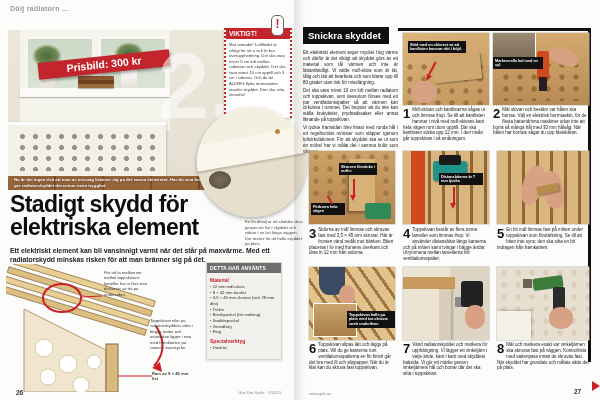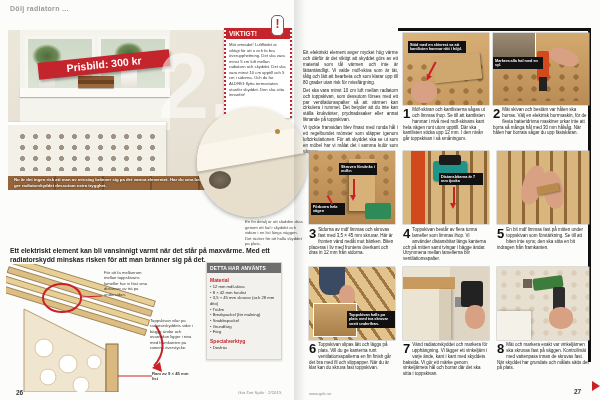--- a/index.html
+++ b/index.html
@@ -103,20 +103,24 @@
   </div>
   <div class="abs excl">!</div>
 
   <div class="abs circle-inset">
     <div class="circle-top"></div>
     <div class="circle-hole"></div>
     <div class="circle-screw"></div>
   </div>
   <div class="abs circle-cap">En fin detalj är att sladden dras genom ett hål i skyddet och vidare i en list längs väggen. Det räcker för att hålla skyddet på plats.</div>
 
+  <div class="abs headline">
+    <div>Stadigt skydd för</div>
+    <div>elektriska element</div>
+  </div>
   <div class="abs intro-bold">Ett elektriskt element kan bli vansinnigt varmt när det står på maxvärme. Med ett radiatorskydd minskas risken för att man bränner sig på det.</div>
 
   <svg class="abs" style="left:6px;top:264px;" width="200" height="128" viewBox="0 0 200 128">
     <polygon points="18,45 100,86 100,128 18,128" fill="#f0e6cf" stroke="#b89a6d" stroke-width="1"></polygon>
     <circle cx="38" cy="84" r="9" fill="#ffffff" stroke="#d8c9a8"></circle>
     <circle cx="62" cy="100" r="9" fill="#ffffff" stroke="#d8c9a8"></circle>
     <circle cx="42" cy="113" r="8" fill="#ffffff" stroke="#d8c9a8"></circle>
     <circle cx="75" cy="121" r="8" fill="#ffffff" stroke="#d8c9a8"></circle>
     <circle cx="88" cy="98" r="7" fill="#ffffff" stroke="#d8c9a8"></circle>
     <rect x="100" y="80" width="12" height="48" fill="#d9b97f" stroke="#8a6b3a" stroke-width="1"></rect>
@@ -150,20 +154,21 @@
       <div class="mats-item">Färg</div>
       <div class="mats-label" style="margin-top:3px;">Specialverktyg</div>
       <div class="mats-item">Dosfräs</div>
     </div>
   </div>
 
   <div class="abs pagenum" style="left:16px;top:389px;">26</div>
   <div class="abs footer-mag">Gör Det Själv · 2/2015</div>
 
   <div class="abs gutter"></div>
+  <div class="abs sec-tab">Snickra skyddet</div>
   <div class="abs bar-top"></div>
   <div class="abs bar-right"></div>
 
   <div class="abs intro-col">
     <p>Ett elektriskt element avger mycket hög värme och därför är det viktigt att skyddet görs av ett material som tål värmen och inte är lättantändligt. Vi valde mdf-skiva som är tät, tålig och lätt att bearbeta och som klarar upp till 80 grader utan risk för missfärgning.</p>
     <p>Det ska vara minst 10 cm luft mellan radiatorn och toppskivan, som dessutom förses med ett par ventilationsspalter så att värmen kan cirkulera i rummet. Det betyder att du inte kan ställa krukväxter, prydnadssaker eller annat liknande på toppskivan.</p>
     <p>Vi tyckte framsidan blev finast med runda hål i ett regelbundet mönster som släpper igenom luftcirkulationen. För att skyddet ska se ut som en möbel har vi målat det i samma kulör som väggen.</p>
   </div>
 
   <div class="abs ph" style="left:403px;top:33px;width:86px;height:72px;background:linear-gradient(160deg,#dcb57c,#c3965c);">

